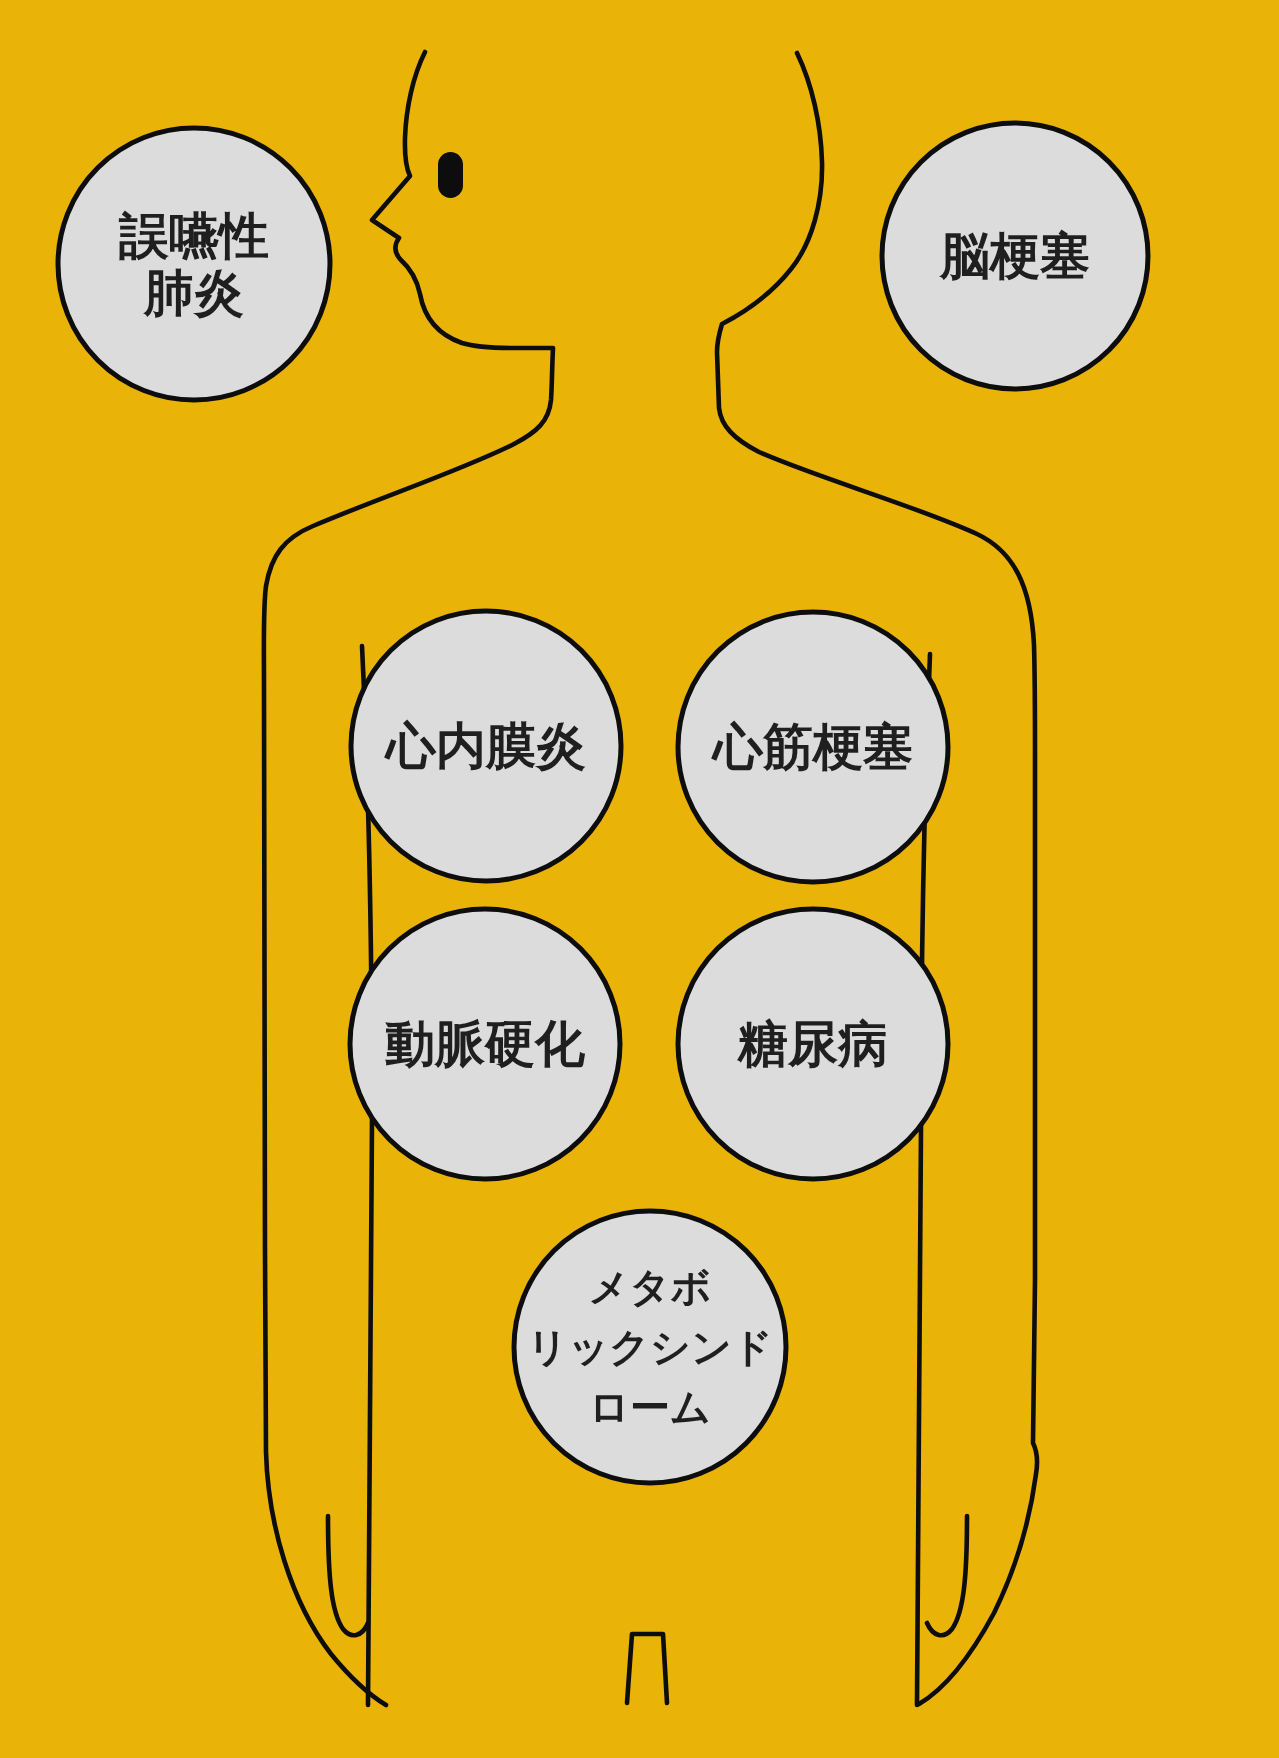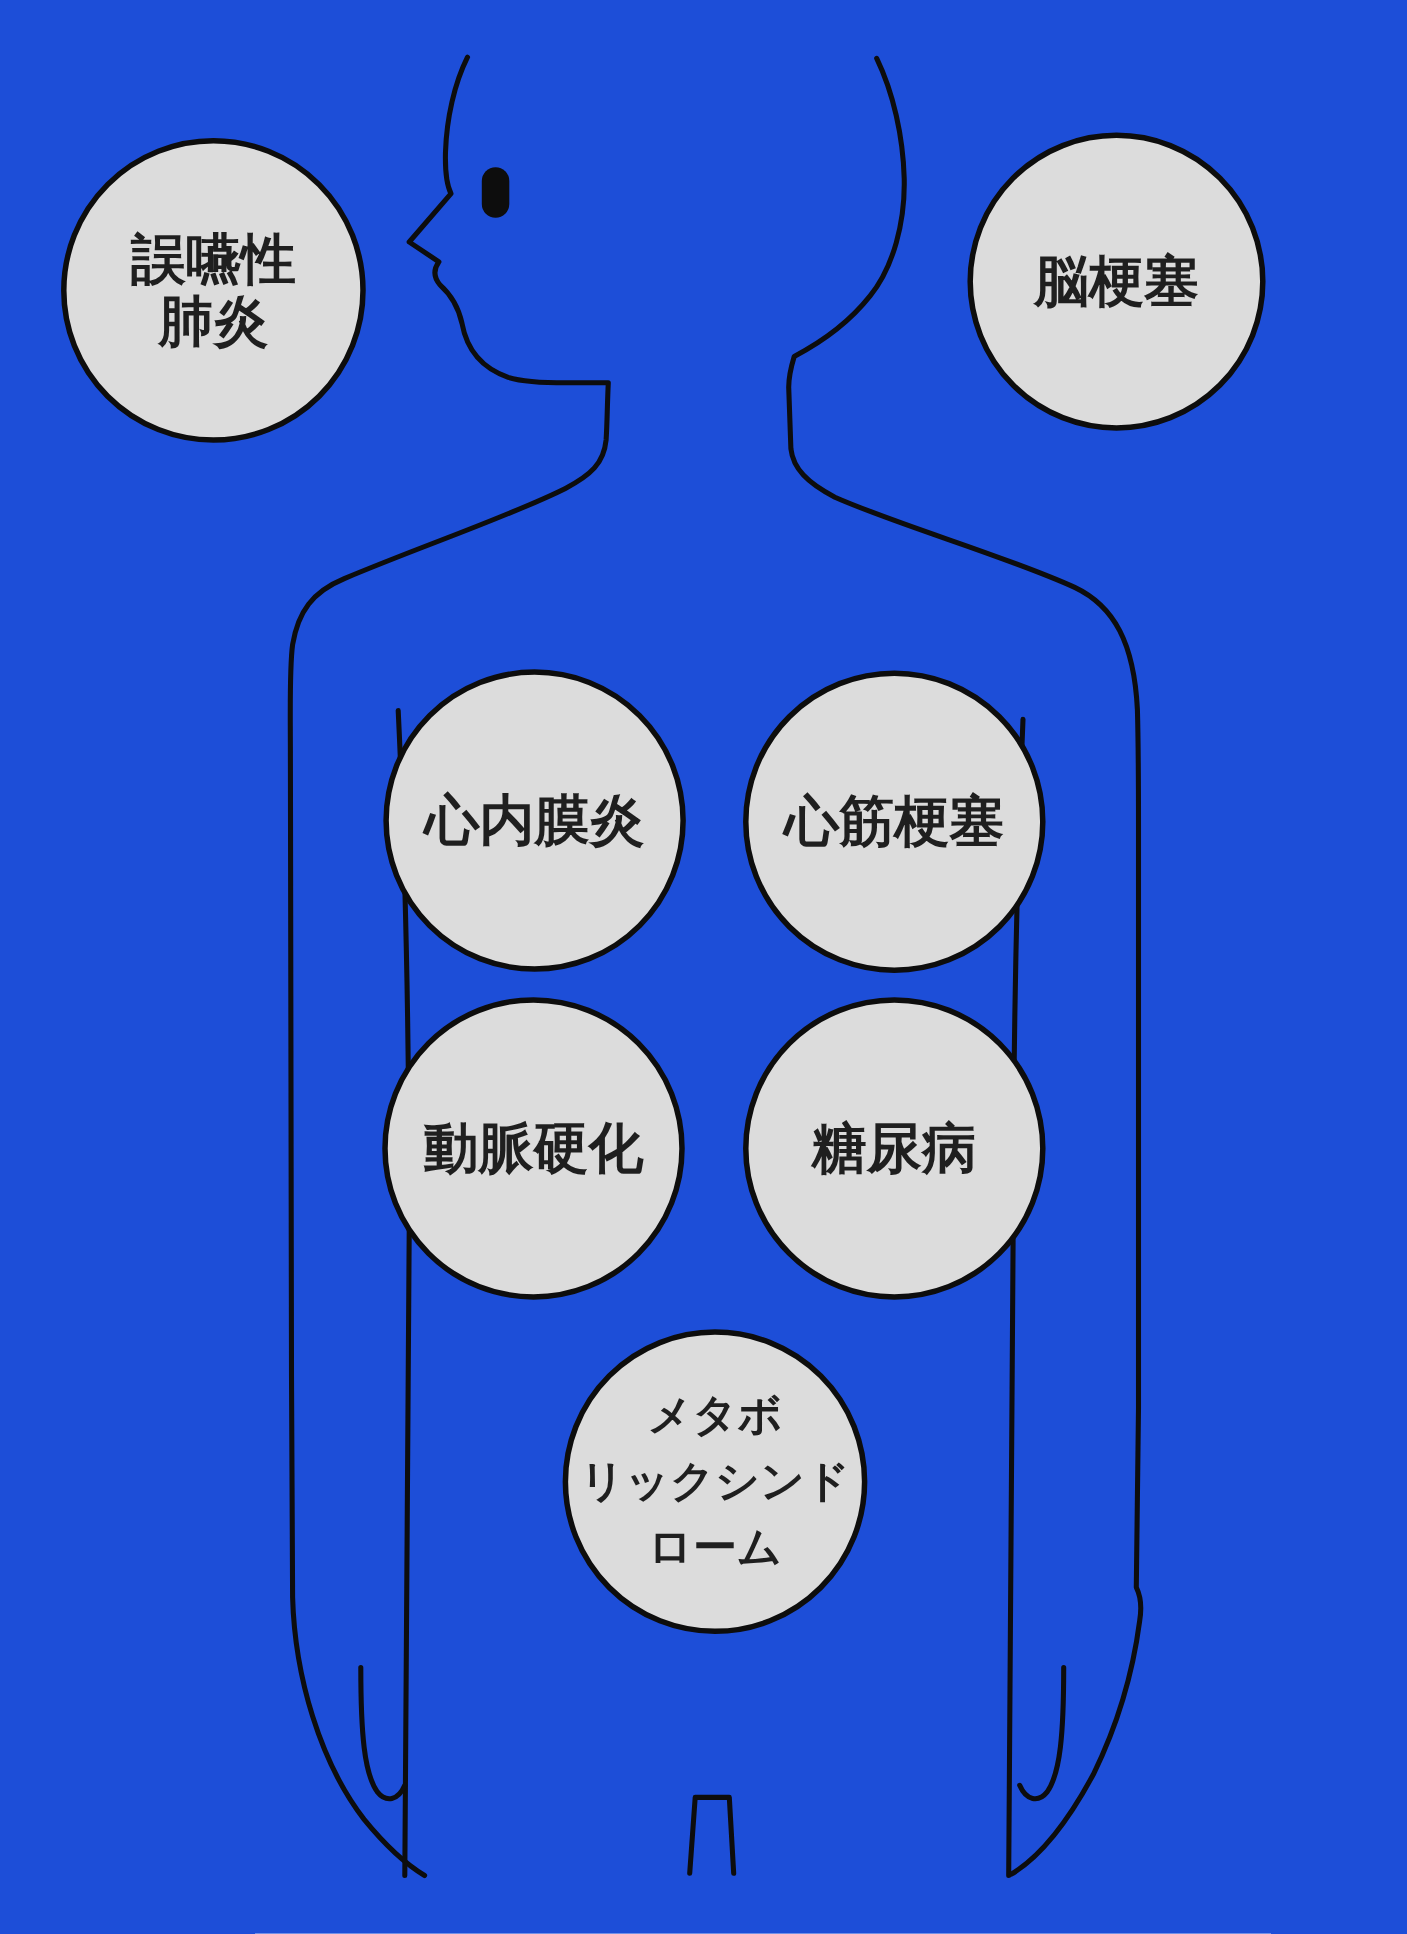--- a/index.html
+++ b/index.html
@@ -4,21 +4,21 @@
 <style>
   html, body {
     margin: 0;
     padding: 0;
     background: #ffffff;
   }
   .canvas-wrap {
     width: 1279px;
     height: 1758px;
     position: relative;
-    background: #1d4ed8;
+    background: #eab308;
     overflow: hidden;
   }
   svg {
     display: block;
   }
   .body-line {
     fill: none;
     stroke: #0d0d0d;
     stroke-width: 4.6;
     stroke-linecap: round;

